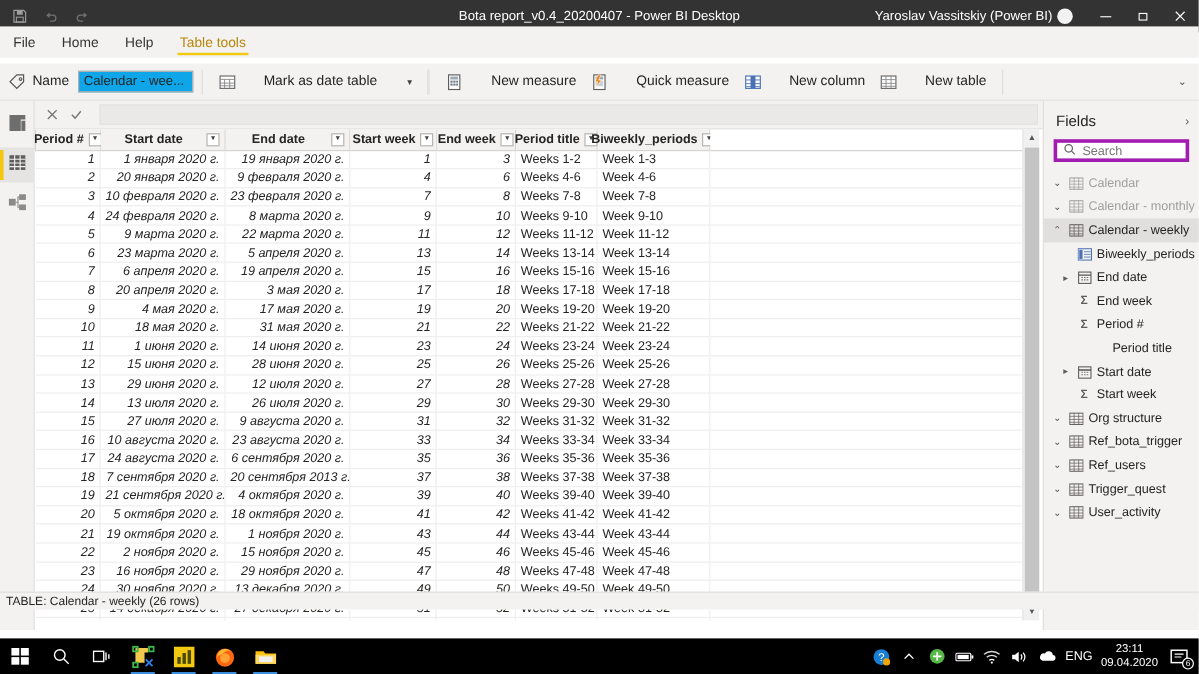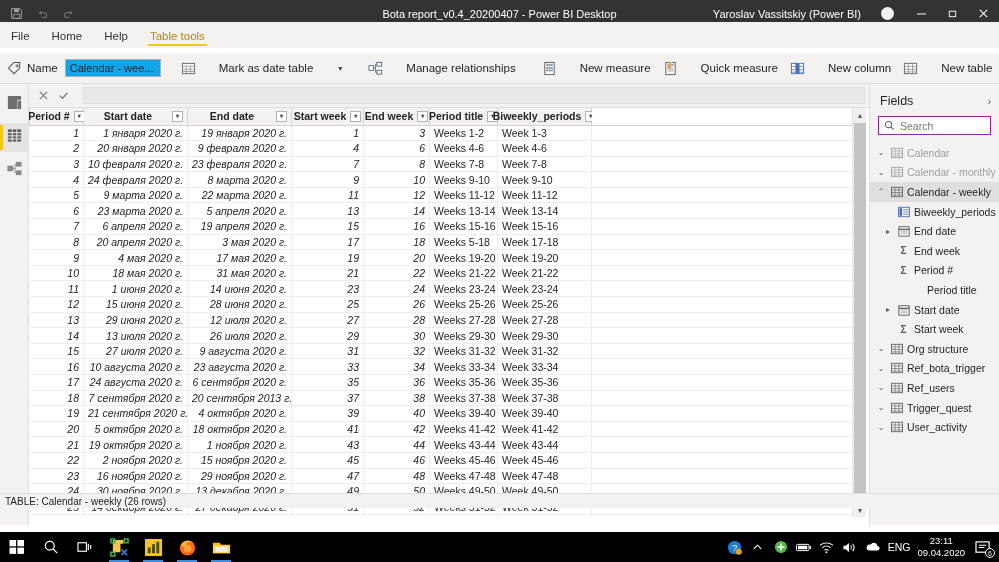--- a/index.html
+++ b/index.html
@@ -20,21 +20,21 @@
   .tb-quick { display: flex; align-items: center; padding-left: 9px; gap: 11px; }
   .tb-qicon { width: 15px; height: 15px; opacity: .72; display: flex; align-items: center; justify-content: center; }
   .tb-qicon svg { display: block; }
   .tb-title {
     position: absolute; left: 0; width: 999px; text-align: center;
     font-size: 11px; color: #ffffff; pointer-events: none;
   }
   .tb-right {
     margin-left: auto; display: flex; align-items: center; height: 27px;
   }
-  .tb-user { font-size: 11px; color: #fff; padding-right: 20px; white-space: nowrap; }
+  .tb-user { font-size: 11px; color: #fff; padding-right: 4px; white-space: nowrap; }
   .tb-avatar {
     width: 13px; height: 13px; border-radius: 50%; background: #f2f2f2;
     margin-right: 12px;
   }
   .tb-btn {
     width: 31px; height: 27px; display: flex; align-items: center; justify-content: center;
     color: #ffffff;
   }
 
   
@@ -153,21 +153,21 @@
     position: absolute; top: 84px; left: 869px; width: 130px; height: 441px;
     background: #f3f2f1; border-left: 1px solid #e1dfdd;
   }
   .fields-head {
     display: flex; align-items: center; justify-content: space-between;
     padding: 10px 8px 8px 10px;
   }
   .fields-title { font-size: 12.5px; color: #252423; }
   .fields-chevron { font-size: 10px; color: #555; }
   .search-box {
-    margin: 0 8px 8px 8px; height: 19px; background: #fff; border: 1px solid #a21caf;
+    margin: 0 8px 8px 8px; height: 19px; background: #fff; border: 3px solid #a21caf;
     display: flex; align-items: center; padding: 0 5px; gap: 5px;
   }
   .search-box input {
     border: none; outline: none; background: transparent; font-size: 10.5px;
     color: #605e5c; width: 84px; font-family: "Liberation Sans", sans-serif;
   }
   .tree { font-size: 10.5px; color: #252423; }
   .tree-row {
     display: flex; align-items: center; height: 19.6px; padding-left: 6px; gap: 4px;
   }
@@ -287,33 +287,20 @@
           <svg width="15" height="15" viewBox="0 0 16 16">
               <rect x="1.5" y="2.5" width="13" height="11" fill="#fff" stroke="#666" stroke-width="1"></rect>
               <path d="M1.5 5.5h13M5.5 5.5v8M10 5.5v8M1.5 8.8h13M1.5 11.2h13" stroke="#888" stroke-width=".8"></path>
             </svg>
         </span>
         <span>Mark as date table</span>
         <span class="rb-caret">▾</span>
       </div>
     </div>
     <div class="rb-sep"></div>
-    <div class="rb-group">
-      <div class="rb-btn">
-        <span class="rb-icon">
-          <svg width="15" height="15" viewBox="0 0 16 16">
-              <rect x="1" y="5" width="5" height="5" fill="#fff" stroke="#5a6b80" stroke-width="1"></rect>
-              <rect x="9.5" y="1.5" width="5" height="4" fill="#fff" stroke="#5a6b80" stroke-width="1"></rect>
-              <rect x="9.5" y="10" width="5" height="4" fill="#fff" stroke="#5a6b80" stroke-width="1"></rect>
-              <path d="M6 7.5h2v-4h1.5M8 7.5v4.5h1.5" stroke="#5a6b80" stroke-width=".9" fill="none"></path>
-            </svg>
-        </span>
-        <span>Manage relationships</span>
-      </div>
-    </div>
     <div class="rb-sep"></div>
     <div class="rb-group">
       <div class="rb-btn">
         <span class="rb-icon">
           <svg width="15" height="15" viewBox="0 0 16 16">
               <rect x="3" y="1.5" width="10" height="13" fill="#fff" stroke="#5b5b5b" stroke-width="1"></rect>
               <rect x="4.6" y="3" width="6.8" height="2.6" fill="#9aa7b4"></rect>
               <rect x="4.6" y="6.6" width="2" height="1.8" fill="#6c7a89"></rect>
               <rect x="7.2" y="6.6" width="2" height="1.8" fill="#6c7a89"></rect>
               <rect x="9.8" y="6.6" width="1.6" height="1.8" fill="#6c7a89"></rect>
@@ -521,21 +508,21 @@
             <td class="txt col-title">Weeks 15-16</td>
             <td class="txt col-biweek">Week 15-16</td>
             <td class="col-rest"></td>
           </tr>
           <tr>
             <td class="num rownum-col">8</td>
             <td class="date col-start-date">20 апреля 2020 г.</td>
             <td class="date col-end-date">3 мая 2020 г.</td>
             <td class="num col-start-week">17</td>
             <td class="num col-end-week">18</td>
-            <td class="txt col-title">Weeks 5-18</td>
+            <td class="txt col-title">Weeks 17-18</td>
             <td class="txt col-biweek">Week 17-18</td>
             <td class="col-rest"></td>
           </tr>
           <tr>
             <td class="num rownum-col">9</td>
             <td class="date col-start-date">4 мая 2020 г.</td>
             <td class="date col-end-date">17 мая 2020 г.</td>
             <td class="num col-start-week">19</td>
             <td class="num col-end-week">20</td>
             <td class="txt col-title">Weeks 19-20</td>

